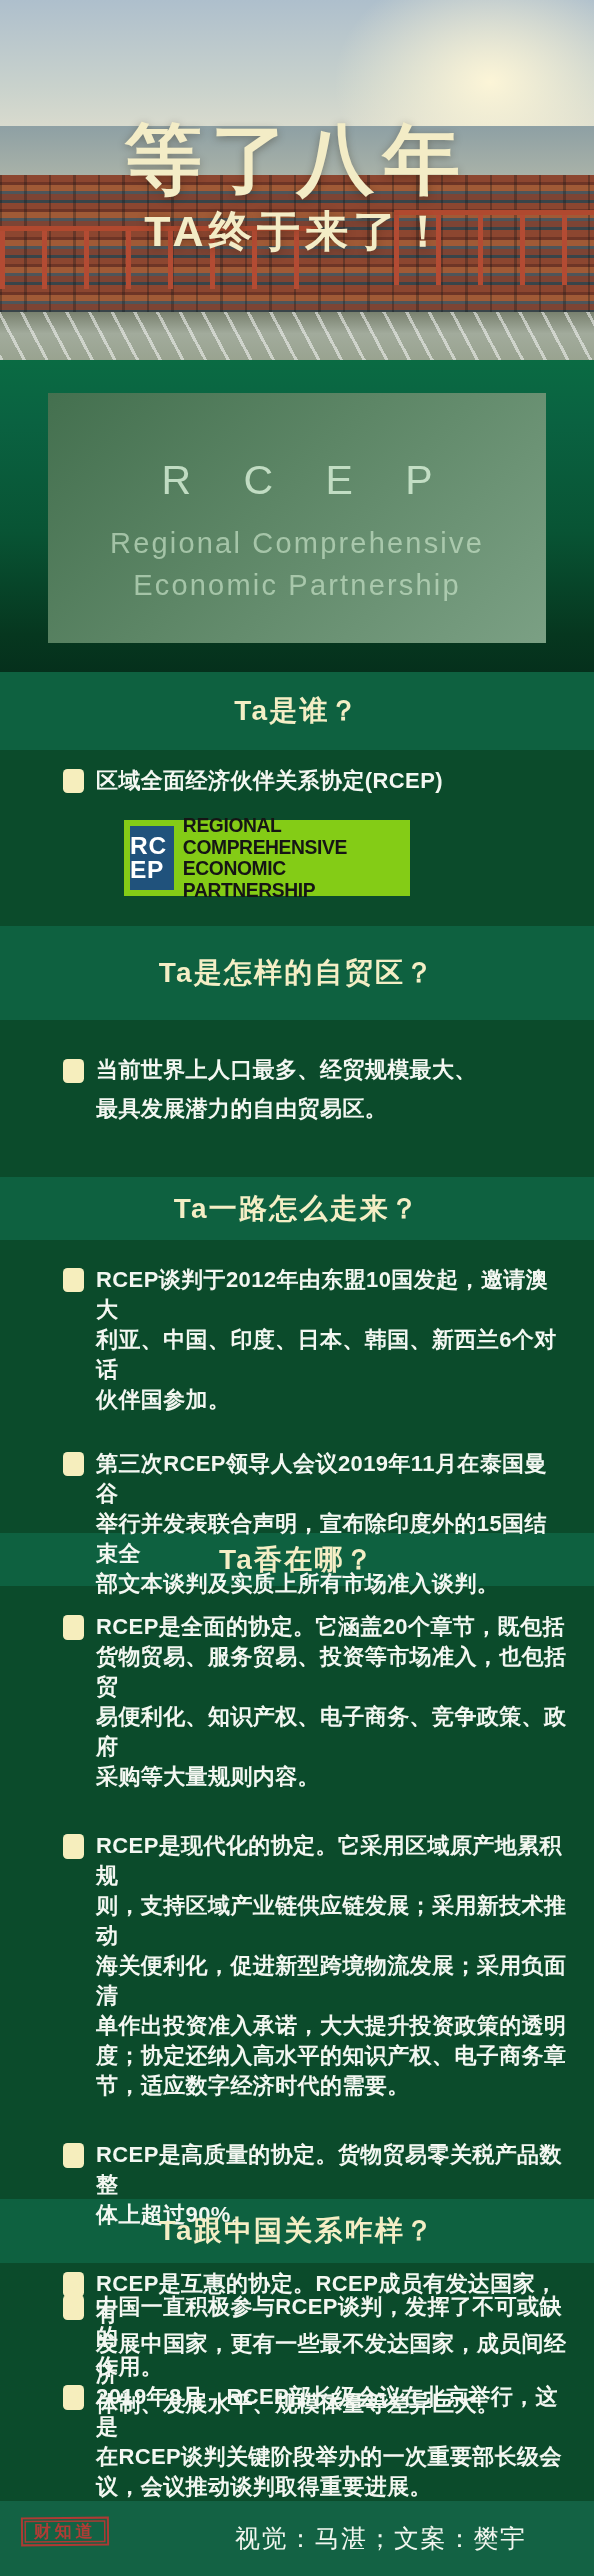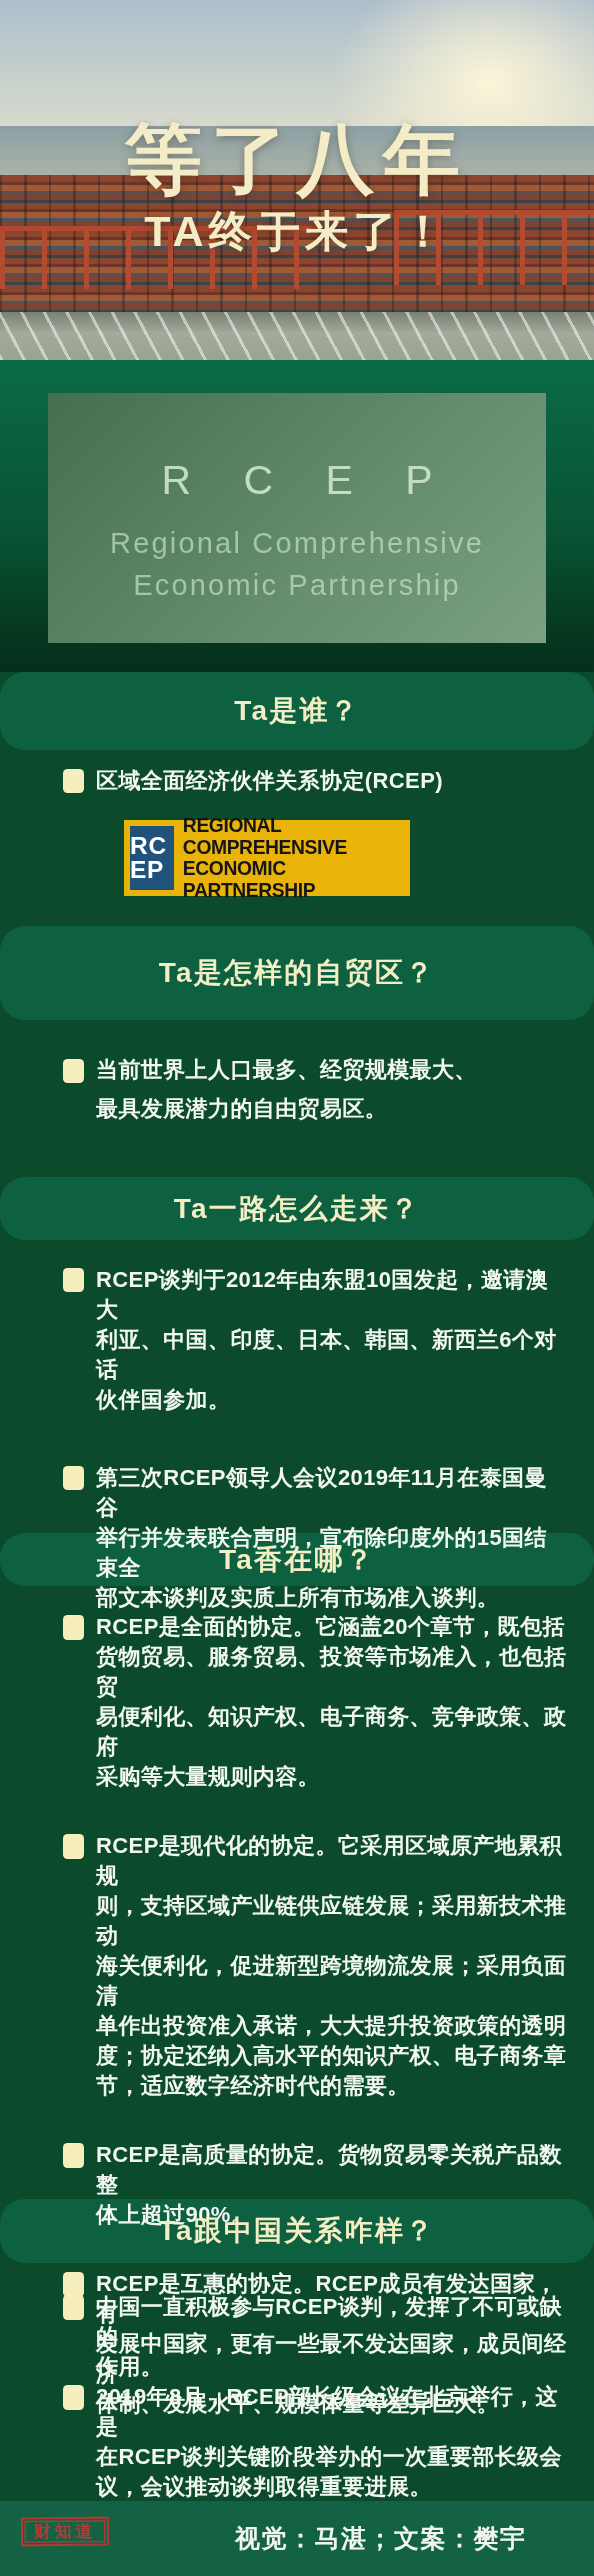--- a/index.html
+++ b/index.html
@@ -35,53 +35,53 @@
   .chalk{position:relative;height:312px;
        background:linear-gradient(180deg,#0A6B43 0%,#0A6241 20%,#085434 55%,#06371F 88%,#05301C 100%);}
   .chalkboard{position:absolute;left:48px;top:33px;width:498px;height:250px;
        background:linear-gradient(135deg,#44704F 0%,#5D8666 45%,#7BA084 100%);}
   .c-title{margin:64px 0 0 0;text-align:center;font-size:41px;font-weight:normal;
        letter-spacing:.5em;text-indent:.5em;color:rgba(212,236,212,.85);}
   .c-sub{margin-top:18px;text-align:center;font-size:29px;line-height:42px;
        letter-spacing:2.2px;color:rgba(196,223,197,.7);white-space:pre-line;}
 
   
-  .band{display:flex;align-items:center;justify-content:center;background:#0E6140;border-radius:25px;}
+  .band{display:flex;align-items:center;justify-content:center;background:#0E6140;}
   .band-h{font-size:28px;font-weight:bold;color:#F4EEC5;letter-spacing:2.2px;}
   .band-1{height:78px}.band-2{height:94px}.band-3{height:63px}.band-4{height:53px}.band-5{height:64px}
 
   .sbody{background:#0B4B2B;display:flex;flex-direction:column;box-sizing:border-box;}
   .body-1{height:176px;padding-top:15.6px;}
   .body-2{height:157px;padding-top:35px;}
-  .body-3{height:293px;padding-top:24.5px;row-gap:48px;}
+  .body-3{height:293px;padding-top:24.5px;row-gap:34px;}
   .body-4{height:613px;padding-top:26px;row-gap:39px;}
   .body-5{height:238px;padding-top:29px;}
 
   .bullet-item{display:flex;align-items:flex-start;padding-left:63px;padding-right:27px;}
   .bullet{flex:none;width:21px;height:24.5px;border-radius:4.5px;background:#F6EEBD;margin-top:3px;}
   .bullet-item p{margin:0 0 0 12px;font-size:22px;font-weight:bold;color:#F3F7F1;
        line-height:30px;white-space:pre-line;letter-spacing:0.4px;}
   .body-2 .bullet-item p{line-height:39px;margin-top:-5.2px;}
   .body-2 .bullet{margin-top:3.7px;}
 
   
-  .logo-box{margin:24.5px 0 0 124px;width:286px;height:76px;background:#eab308;
+  .logo-box{margin:24.5px 0 0 124px;width:286px;height:76px;background:#84cc16;
        display:flex;align-items:center;padding:0 6px;box-sizing:border-box;}
   .logo-mark{width:53px;height:64px;background:#20527C;color:#fff;display:flex;flex-direction:column;
        align-items:center;justify-content:center;font-weight:bold;font-size:24.5px;line-height:.98;letter-spacing:0.7px;}
   .logo-name{margin-left:9px;font-size:19.3px;font-weight:bold;color:#151515;
        line-height:21.5px;letter-spacing:-0.4px;white-space:pre-line;}
 
   
   .footer{position:relative;height:75px;background:#136244;display:flex;align-items:center;}
   .stamp{position:absolute;left:21px;top:15.6px;width:84px;height:24.5px;
        border:2.2px solid #AD3A34;box-shadow:inset 0 0 0 1.5px #136244,inset 0 0 0 3px #AD3A34;
        display:flex;align-items:center;justify-content:center;
        color:#B03C35;font-size:17px;font-weight:bold;letter-spacing:3.7px;transform:rotate(-.5deg);font-family:Liberation Mono, monospace;}
-  .credits{margin-left:235px;font-size:25px;font-weight:bold;color:#F2F6EF;letter-spacing:1.5px;}
+  .credits{margin-left:235px;font-size:25px;font-weight:normal;color:#F2F6EF;letter-spacing:1.5px;}
 </style>
 </head>
 <body>
 
 <div class="page">
 
   <div class="hero">
     <div class="sky"></div>
     <div class="sun"></div>
     <div class="sea"></div>

